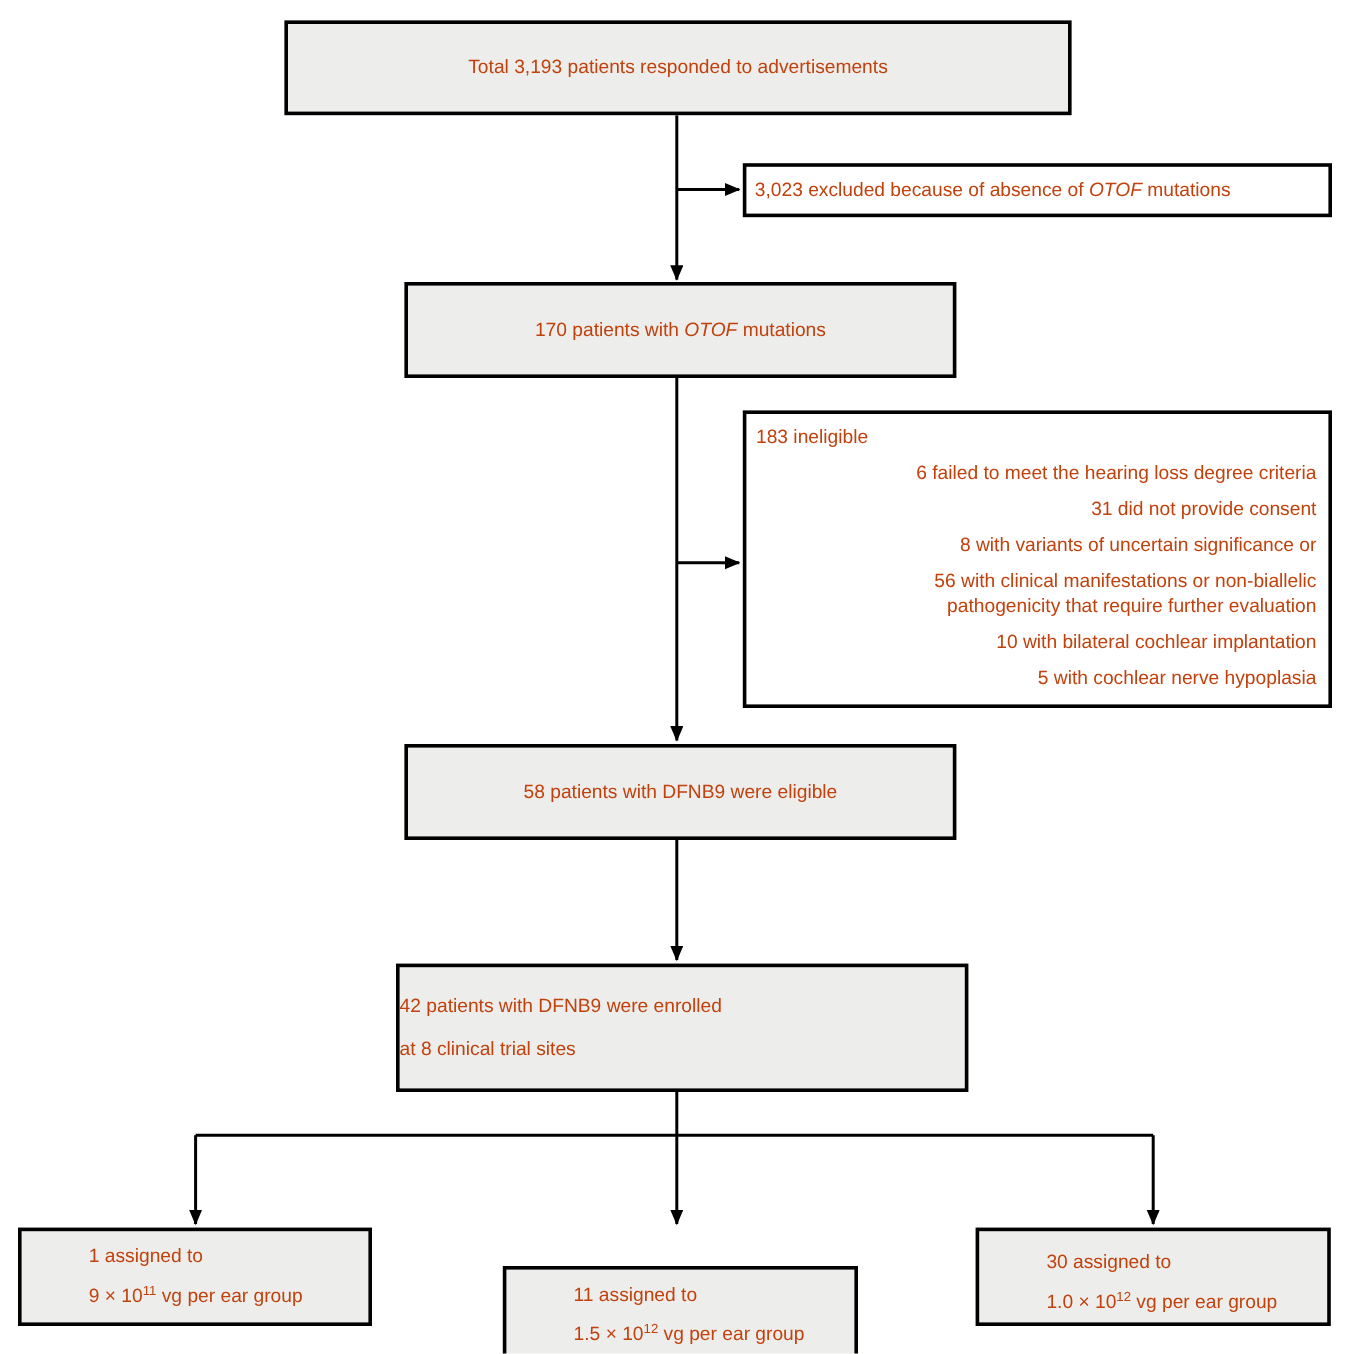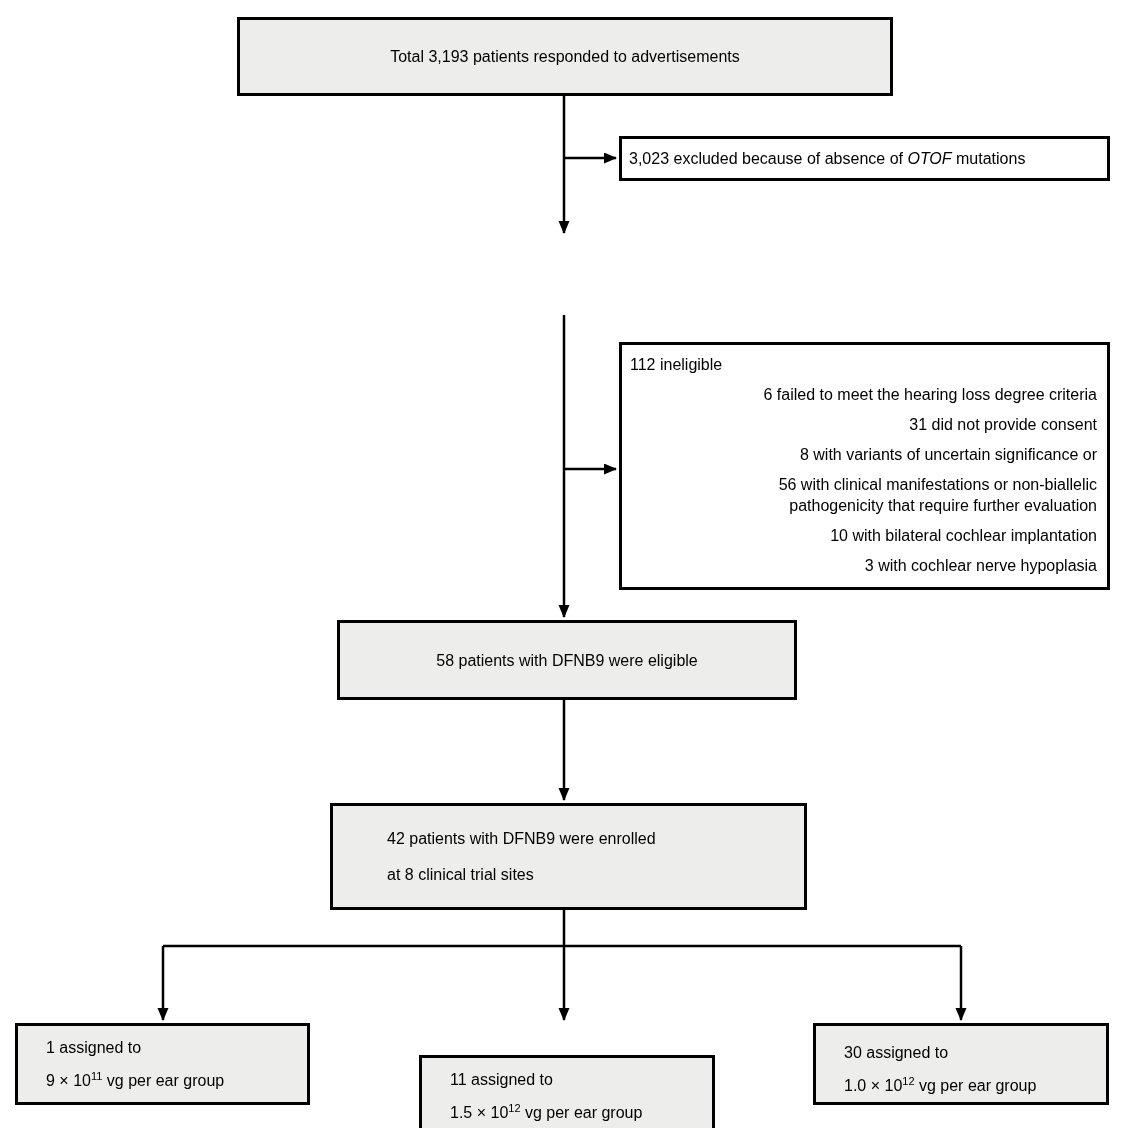--- a/index.html
+++ b/index.html
@@ -2,21 +2,21 @@
 <html><head>
 <meta charset="utf-8">
 <style>
   html, body { margin: 0; padding: 0; background: #ffffff; }
   #canvas {
     position: relative;
     width: 1032px;
     height: 1128px;
     background: #ffffff;
     font-family: "Liberation Sans", "DejaVu Sans", sans-serif;
-    color: #000000;
+    color: #c2410c;
     font-size: 16px;
   }
   #connectors { position: absolute; left: 0; top: 0; width: 1122px; height: 1128px; }
   .box {
     position: absolute;
     box-sizing: border-box;
     border: 3px solid #000000;
     line-height: 21px;
   }
   .gray  { background: #edeeec; }
@@ -32,22 +32,22 @@
     flex-direction: column;
     justify-content: center;
   }
   .gene { font-style: italic; text-align: right; }
   
   #box-responded { left: 237px; top: 17px;  width: 656px; height: 79px; }
   #box-excluded  { left: 619px; top: 136px; width: 491px; height: 45px; padding-left: 7px; display: flex; align-items: center; }
   #box-otof      { left: 337px; top: 235px; width: 460px; height: 80px; }
   #box-ineligible{ left: 619px; top: 342px; width: 491px; height: 248px; padding: 9px 10px 0 8px; }
   #box-eligible  { left: 337px; top: 620px; width: 460px; height: 80px; }
-  #box-enrolled  { left: 330px; top: 803px; width: 477px; height: 107px; padding-left: 54px; line-height: 36px; }
-  .dose-box      { top: 1023px; width: 296px; height: 82px; padding-left: 28px; line-height: 33px; }
+  #box-enrolled  { left: 330px; top: 803px; width: 477px; height: 107px; line-height: 36px; }
+  .dose-box      { top: 1023px; width: 296px; height: 82px; padding-left: 56px; line-height: 33px; }
   #box-dose-low  { left: 15px;  width: 295px; }
   #box-dose-mid  { left: 419px; margin-top: 32px; }
   #box-dose-high { left: 813px; justify-content: flex-end; }
   .excl-item { margin: 9px 0 0 12px; text-align: right; }
   sup.dose-sup { font-size: 11px; line-height: 0; vertical-align: 6px; }
 </style>
 </head>
 <body>
 
 <div id="canvas">
@@ -73,41 +73,44 @@
   </svg>
 
   <div id="box-responded" class="box gray center-box">
     <span>Total 3,193 patients responded to advertisements</span>
   </div>
 
   <div id="box-excluded" class="box white">
     <span><span>3,023 excluded because of absence of </span><span class="gene">OTOF</span><span> mutations</span></span>
   </div>
 
+  <div id="box-otof" class="box gray center-box">
+    <span><span>170 patients with </span><span class="gene">OTOF</span><span> mutations</span></span>
+  </div>
 
   <div id="box-ineligible" class="box white">
-    <div>112 ineligible</div>
+    <div>183 ineligible</div>
     <div class="excl-item">
       <div>6 failed to meet the hearing loss degree criteria</div>
     </div>
     <div class="excl-item">
       <div>31 did not provide consent</div>
     </div>
     <div class="excl-item">
       <div>8 with variants of uncertain significance or</div>
     </div>
     <div class="excl-item">
       <div>56 with clinical manifestations or non-biallelic</div>
       <div>pathogenicity that require further evaluation</div>
     </div>
     <div class="excl-item">
       <div>10 with bilateral cochlear implantation</div>
     </div>
     <div class="excl-item">
-      <div>3 with cochlear nerve hypoplasia</div>
+      <div>5 with cochlear nerve hypoplasia</div>
     </div>
   </div>
 
   <div id="box-eligible" class="box gray center-box">
     <span>58 patients with DFNB9 were eligible</span>
   </div>
 
   <div id="box-enrolled" class="box gray left-box">
     <div>42 patients with DFNB9 were enrolled</div>
     <div>at 8 clinical trial sites</div>

